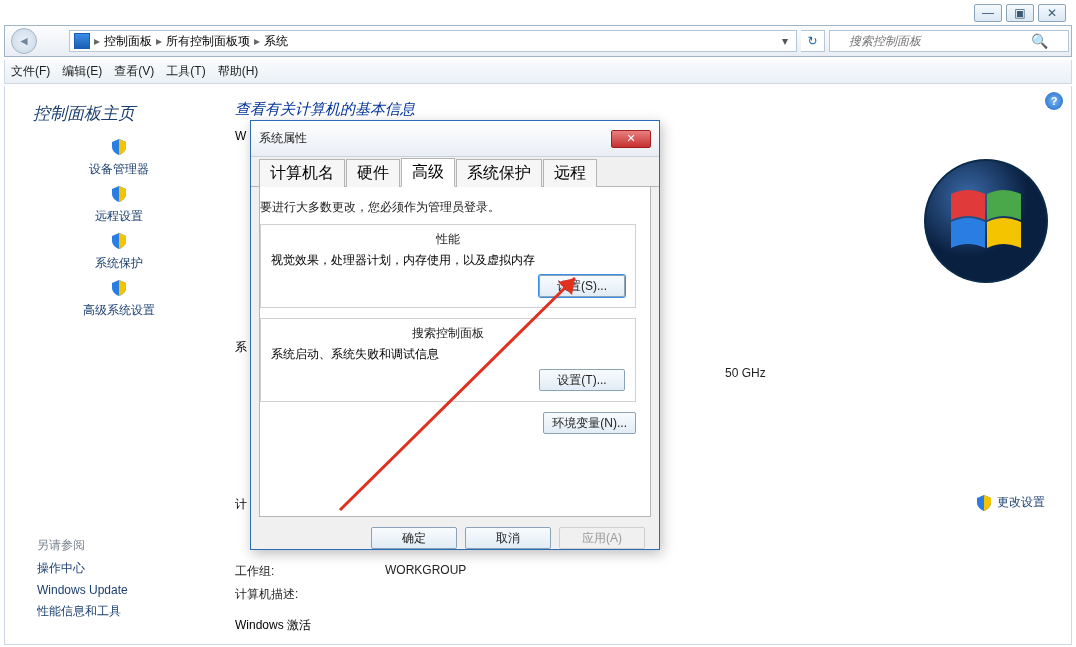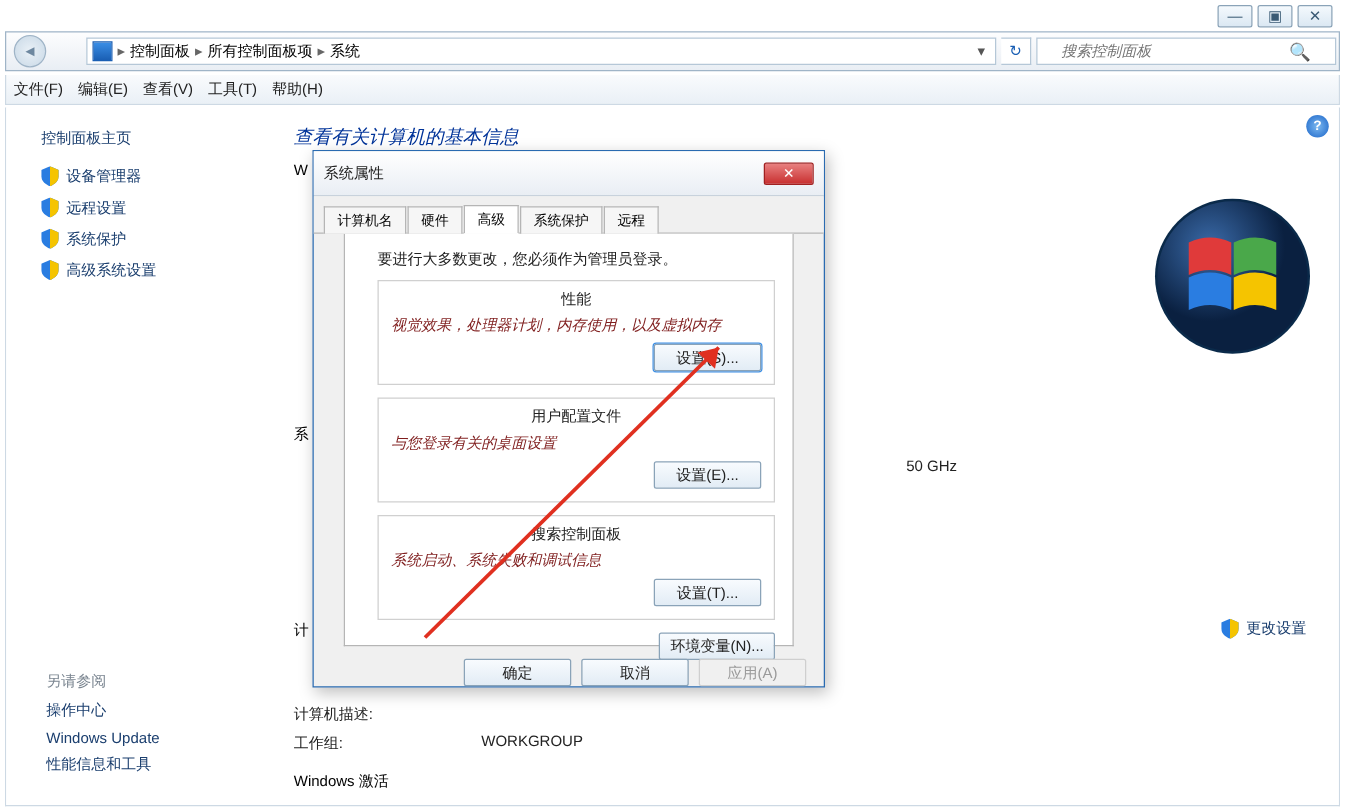--- a/index.html
+++ b/index.html
@@ -24,22 +24,22 @@
   .search input { border:none; outline:none; flex:1; font-style:italic; color:#888; }
   .search .s-icon { color:#1a5fb4; font-size:14px; }
 
   
   .menu-bar { position:absolute; top:60px; left:4px; right:4px; height:24px; display:flex; align-items:center; background:linear-gradient(#f9fbfd,#eaf0f6); border:1px solid #cdd9e4; border-top:none; padding:0 6px; gap:12px; }
   .menu-item { color:#222; cursor:pointer; }
 
   
   .main { position:absolute; top:86px; left:4px; right:4px; bottom:2px; border:1px solid #cdd9e4; border-top:none; display:flex; background:#fff; }
   .sidebar { width:210px; padding:16px 10px 10px 28px; background:#fff; }
-  .sb-title { color:#1a3e6e; font-size:12px; margin-bottom:14px; cursor:pointer;}
-  .sb-link { display:flex; gap:6px; color:#1a3e6e; margin:8px 0; cursor:pointer;}
+  .sb-title { color:#1a3e6e; font-size:17px; margin-bottom:14px; cursor:pointer;font-style:italic;}
+  .sb-link { display:flex; align-items:center; gap:6px; color:#1a3e6e; margin:8px 16px; cursor:pointer;flex-direction:column;}
   .shield { width:14px; height:16px; }
   .sb-sep { height:140px; }
   .sb-sec-title { color:#7a8590; margin-bottom:6px;margin-top:12px; }
   .sb-sec-link { color:#1a3e6e; margin:6px 0; cursor:pointer; display:block;}
 
   .content { flex:1; padding:14px 20px 10px 20px; position:relative; background:#fff; }
   .heading { color:#003399; font-size:15px; margin-bottom:10px;font-style:italic; }
   .row { display:flex; gap:40px; margin:6px 0; color:#222; }
   .row .lbl { width:110px; }
   .help-icon { position:absolute; top:6px; right:8px; width:18px; height:18px; border-radius:50%; background:radial-gradient(#7bb8f0,#1a64c8); color:#fff; display:flex; align-items:center; justify-content:center; font-weight:bold; cursor:pointer; font-size:11px;}
@@ -47,27 +47,27 @@
   .change-link .shield { display:inline-block; vertical-align:middle; margin-right:2px;}
   .logo { position:absolute; right:20px; top:70px; width:130px; height:130px; }
   .ghz { position:absolute; left:510px; top:280px; color:#222; }
 
   
   .dlg { position:absolute; left:250px; top:120px; width:410px; height:430px; border:1px solid #2a6bb1; background:#f0f0f0; box-shadow: 2px 4px 12px rgba(0,0,0,.25); z-index:10; }
   .dlg-title { height:36px; background:linear-gradient(#fff,#e9eef4); display:flex; align-items:center; padding:0 8px; border-bottom:1px solid #c8d2dc; }
   .dlg-title span { flex:1; color:#222; font-size:12px; }
   .dlg-close { width:40px; height:18px; background:linear-gradient(#e88080,#c83030); border:1px solid #a02020; border-radius:2px; color:#fff; display:flex; align-items:center; justify-content:center; cursor:pointer; font-size:11px;}
   .tabs { display:flex; align-items:flex-end; padding:6px 8px 0 8px; background:#f0f0f0; border-bottom:1px solid #b5b5b5; height:30px; }
-  .tab { padding:3px 10px 3px 10px; border:1px solid #b5b5b5; border-bottom:none; background:#f6f6f6; margin-right:1px; cursor:pointer; position:relative; top:1px; font-size:11px;}
+  .tab { padding:3px 10px 3px 10px; border:1px solid #b5b5b5; border-bottom:none; background:#f6f6f6; margin-right:1px; cursor:pointer; position:relative; top:1px; font-size:16px;}
   .tab.active { background:#fff; border-bottom:1px solid #fff; top:1px; z-index:2; }
-  .dlg-body { padding:12px 14px 6px 26px; background:#fff; height:330px; margin:0 24px; border:1px solid #b5b5b5; border-top:none; }
+  .dlg-body { padding:12px 14px 6px 0; background:#fff; height:330px; margin:0 8px; border:1px solid #b5b5b5; border-top:none; }
   .dlg-note { color:#222; margin-bottom:8px; }
   .gb { border:1px solid #d0d0d0; padding:6px 10px 10px 10px; margin-bottom:10px; position:relative; }
   .gb-title { position:relative; top:0; left:0; color:#222; margin-bottom:4px;text-align:center; }
-  .gb-desc { color:#7f1d1d; margin-bottom:6px;font-style:italic; }
+  .gb-desc { color:#000000; margin-bottom:6px; }
   .gb .btn-right { text-align:right; }
   .wbtn { display:inline-block; min-width:86px; height:22px; line-height:20px; text-align:center; border:1px solid #8aa3b8; background:linear-gradient(#f8fbfe,#e2ecf5); color:#222; cursor:pointer; padding:0 8px; border-radius:2px; font-size:12px;}
   .wbtn.highlight { box-shadow:0 0 0 1px #3a8ee6; }
   .wbtn.disabled { color:#9a9a9a; background:#f0f0f0; border-color:#cfcfcf; cursor:default; }
   .dlg-footer { display:flex; justify-content:flex-end; gap:8px; padding:10px 14px; }
   .env-row { text-align:right; margin-top:6px; }
 
   
   .arrow-svg { position:absolute; left:300px; top:160px; width:320px; height:360px; pointer-events:none; z-index:20; }
 </style>
@@ -178,25 +178,25 @@
     <div class="change-link">
       <svg class="shield" viewBox="0 0 14 16">
           <path d="M7 0 L14 3 V8 C14 12 10 15 7 16 C4 15 0 12 0 8 V3 Z" fill="#2a7de1"></path>
           <path d="M7 0 V16 C10 15 14 12 14 8 V3 Z" fill="#f5c400"></path>
         </svg>
       <span>更改设置</span>
     </div>
 
     <div style="margin-top:50px;">
       <div class="row">
-        <span class="lbl">计算机描述:</span>
+        <span class="lbl">工作组:</span>
+        <span>WORKGROUP</span>
       </div>
       <div class="row">
-        <span class="lbl">工作组:</span>
-        <span>WORKGROUP</span>
+        <span class="lbl">计算机描述:</span>
       </div>
       <div style="margin-top:14px;">Windows 激活</div>
     </div>
   </div>
 </div>
 
 <div class="dlg">
   <div class="dlg-title">
     <span>系统属性</span>
     <div class="dlg-close">✕</div>
@@ -210,25 +210,20 @@
   </div>
   <div class="dlg-body">
     <div class="dlg-note">要进行大多数更改，您必须作为管理员登录。</div>
 
     <div class="gb">
       <div class="gb-title">性能</div>
       <div class="gb-desc">视觉效果，处理器计划，内存使用，以及虚拟内存</div>
       <div class="btn-right"><span class="wbtn highlight">设置(S)...</span></div>
     </div>
 
-    <div class="gb">
-      <div class="gb-title">用户配置文件</div>
-      <div class="gb-desc">与您登录有关的桌面设置</div>
-      <div class="btn-right"><span class="wbtn">设置(E)...</span></div>
-    </div>
 
     <div class="gb">
       <div class="gb-title">搜索控制面板</div>
       <div class="gb-desc">系统启动、系统失败和调试信息</div>
       <div class="btn-right"><span class="wbtn">设置(T)...</span></div>
     </div>
 
     <div class="env-row"><span class="wbtn">环境变量(N)...</span></div>
   </div>
   <div class="dlg-footer">

